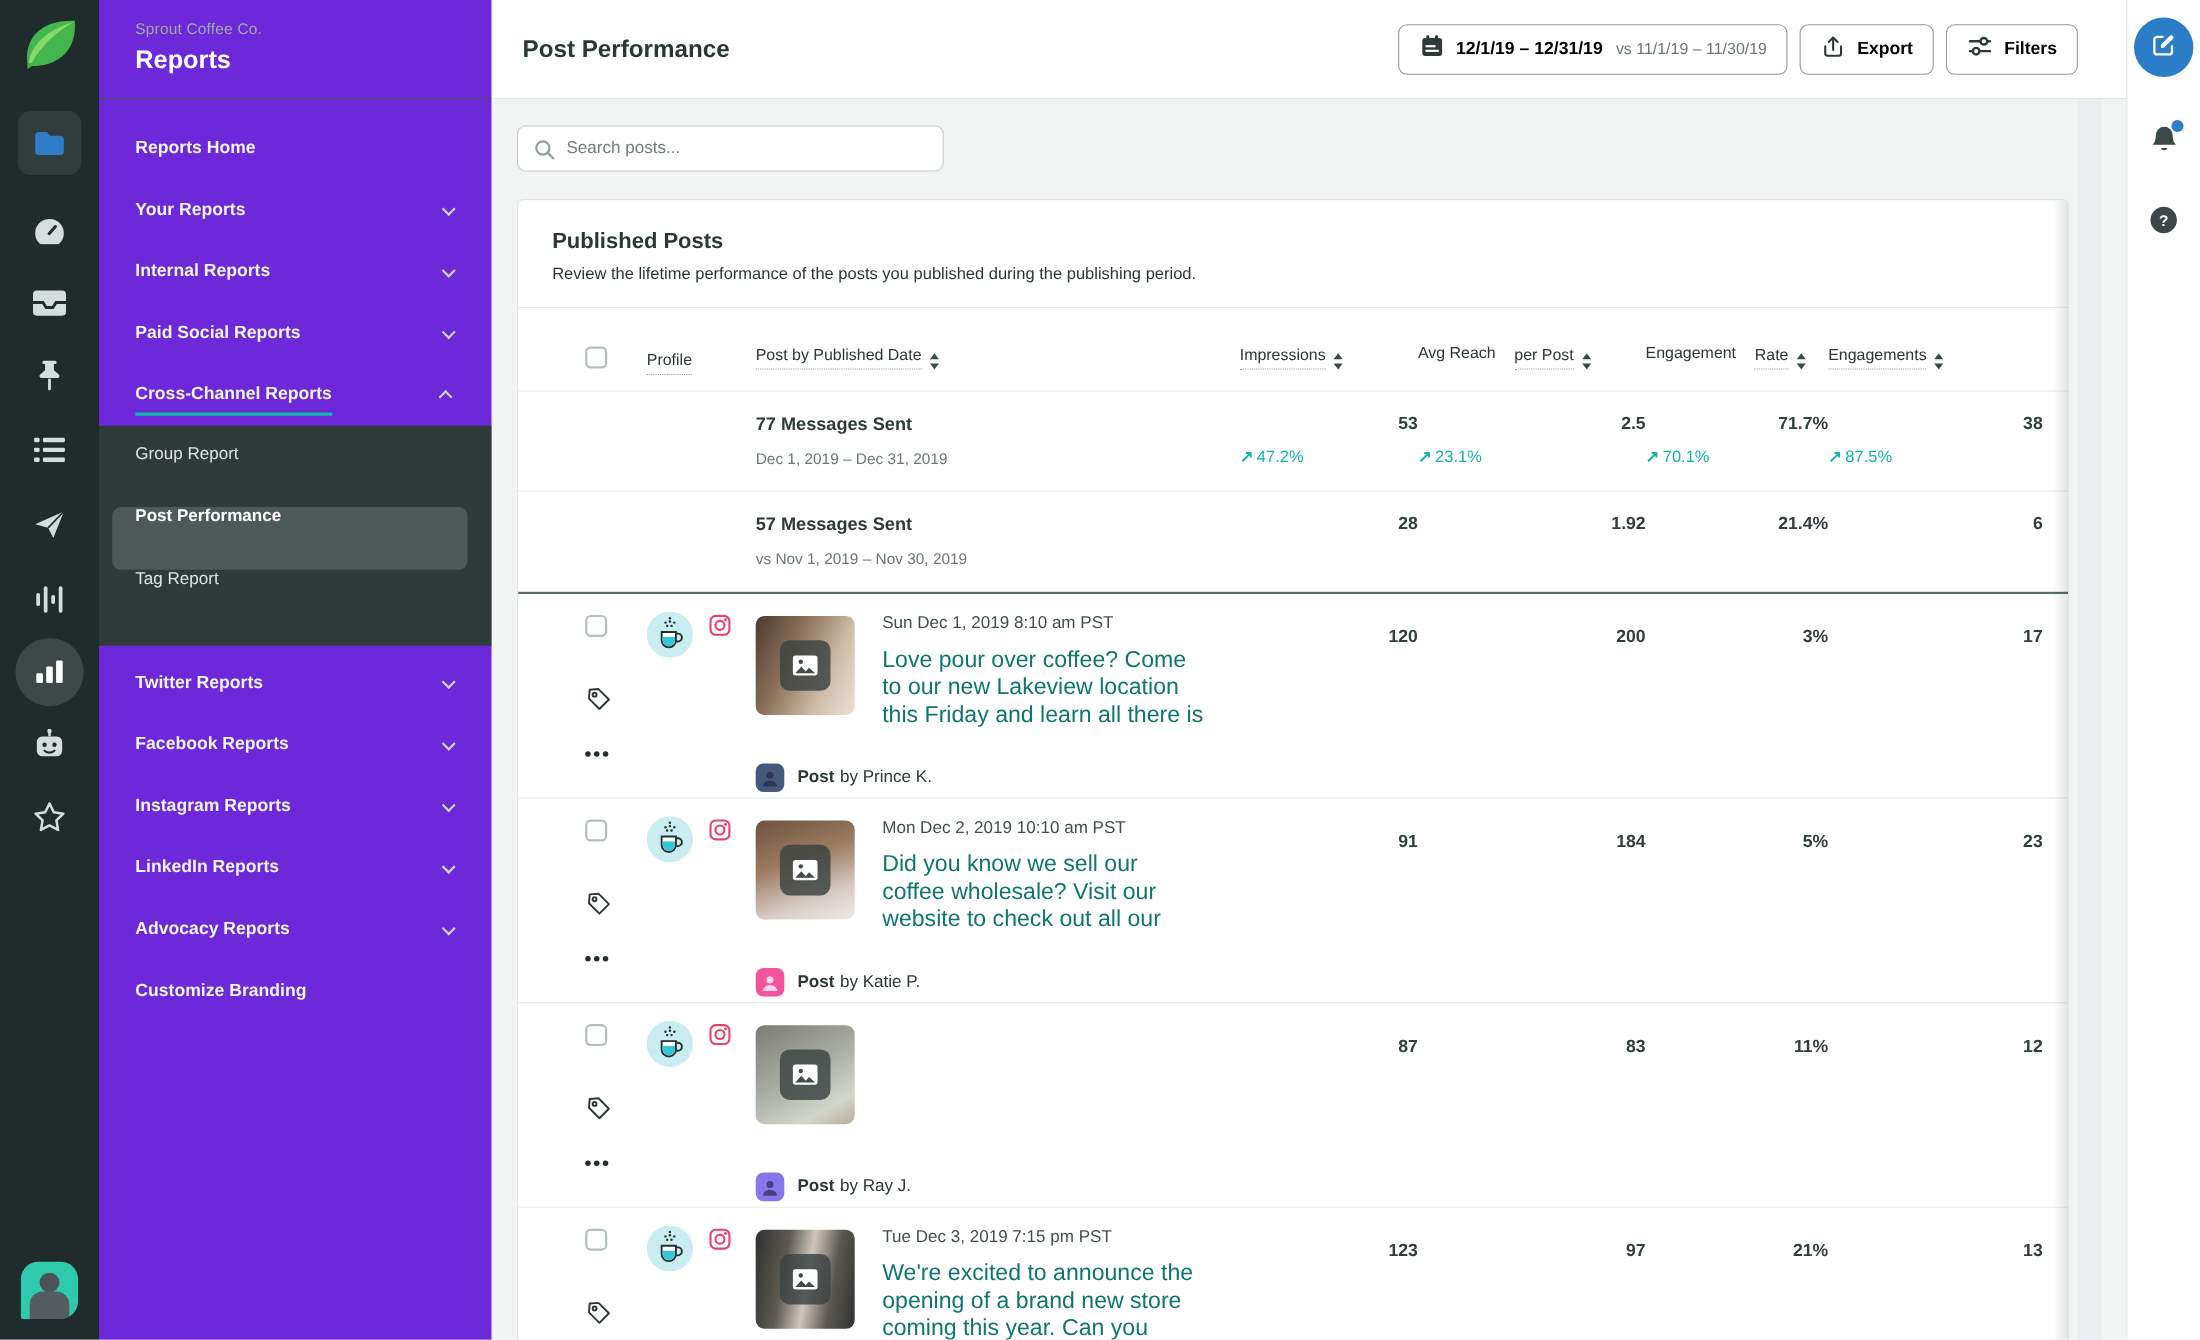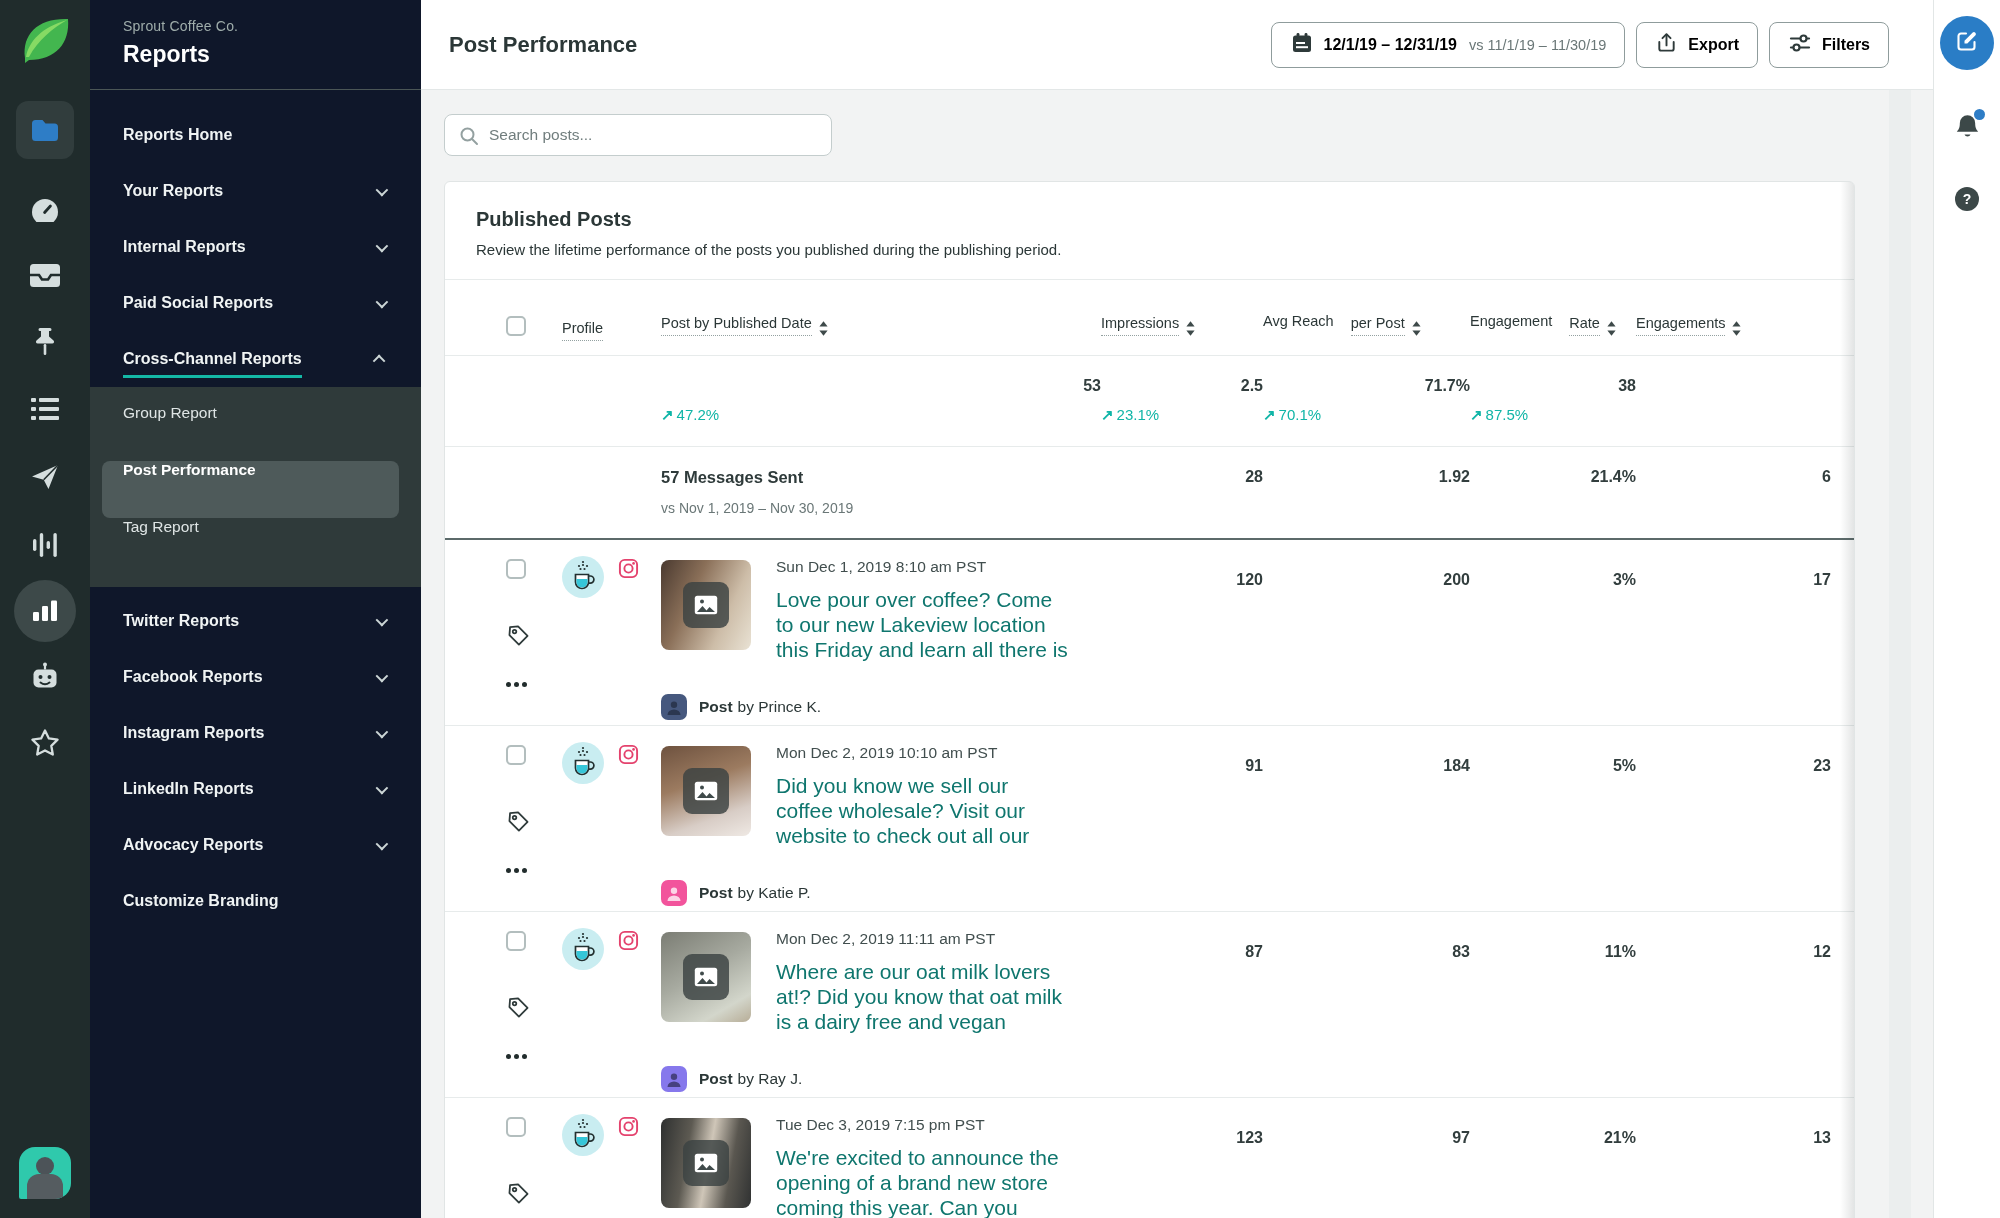--- a/index.html
+++ b/index.html
@@ -9,21 +9,21 @@
   
   .rail{width:90px;background:#202c2c;position:relative;flex:none}
   .rail .ric{position:absolute;left:50%;transform:translateX(-50%);display:flex;align-items:center;justify-content:center}
   .rail-active-sq{width:58px;height:58px;background:#313d3d;border-radius:12px;display:flex;align-items:center;justify-content:center}
   .rail-circle{width:62px;height:62px;background:#3d4949;border-radius:50%;display:flex;align-items:center;justify-content:center}
   .rail-avatar{width:52px;height:52px;background:#2fc9ac;border-radius:16px 16px 16px 2px;position:relative;overflow:hidden}
   .rail-avatar .head{position:absolute;left:17px;top:10px;width:18px;height:18px;border-radius:50%;background:#4c5358}
   .rail-avatar .bodyy{position:absolute;left:8px;top:27px;width:36px;height:30px;border-radius:12px 12px 0 0;background:#555c60}
 
   
-  .sidebar{width:331px;background:#0f172a;flex:none;position:relative;color:#eef2f2}
+  .sidebar{width:357px;background:#6d28d9;flex:none;position:relative;color:#eef2f2}
   .sb-head{height:90px;border-bottom:1px solid #4b5656;padding:18px 0 0 33px}
   .sb-co{font-size:14px;color:#9fadab;letter-spacing:.2px}
   .sb-title{font-size:23px;font-weight:700;color:#fff;margin-top:7px}
   .sb-nav{padding-top:17px}
   .sb-item{height:56px;display:flex;align-items:center;padding:0 30px 0 33px;position:relative;font-size:16px;font-weight:600;color:#f0f4f4;cursor:pointer}
   .sb-item .chev{position:absolute;right:36px}
   .chev{display:inline-block;width:9px;height:9px;border-right:2px solid #ccd6d6;border-bottom:2px solid #ccd6d6;transform:rotate(45deg) translateY(-2px)}
   .chev.up{transform:rotate(-135deg) translateY(-2px)}
   .sb-item .uline{border-bottom:3px solid #14b8a6;padding-bottom:7px;margin-bottom:-10px}
   .sb-sub{background:#2f3a3a;padding:17px 0 12px 0}
@@ -376,20 +376,24 @@
                 <path d="M5.5 15.8 1.4 10.4h8.2Z" fill="#3e4a4a"></path>
               </svg>
             </span>
           </div>
       </div>
 
       <div class="grid srow">
         <div></div>
           <div></div>
         <div>
+          <div class="stitle">77 Messages Sent</div>
+          <div class="ssub">Dec 1, 2019 – Dec 31, 2019</div>
+        </div>
+        <div>
             <div class="num">53</div>
             <div class="delta"><span class="tarr">↗</span><span>47.2%</span></div>
           </div>
         <div>
             <div class="num">2.5</div>
             <div class="delta"><span class="tarr">↗</span><span>23.1%</span></div>
           </div>
         <div>
             <div class="num">71.7%</div>
             <div class="delta"><span class="tarr">↗</span><span>70.1%</span></div>
@@ -586,24 +590,20 @@
         <div class="c3">
           <div class="thumb thumb-3">
               <span class="thumb-overlay">
                 <svg width="24" height="20" viewBox="0 0 24 20">
                   <rect x="0.8" y="0.8" width="22.4" height="18.4" rx="2.5" fill="#fff"></rect>
                   <circle cx="8" cy="6.6" r="2" fill="#404b4b"></circle>
                   <path d="M3 17l5.5-6 4 4.5 3-3.5L21 17Z" fill="#404b4b"></path>
                 </svg>
               </span>
             </div>
-          <div class="ptext">
-            <div class="pdate">Mon Dec 2, 2019 11:11 am PST</div>
-            <div class="pbody">Where are our oat milk lovers at!? Did you know that oat milk is a dairy free and vegan friendly option to add to...</div>
-          </div>
           <div class="byline">
             <span class="bava bava-3">
                 <svg width="16" height="16" viewBox="0 0 16 16" fill="rgba(20,20,40,.55)">
                   <circle cx="8" cy="4.8" r="3.2"></circle>
                   <path d="M1.5 15a6.5 5.5 0 0 1 13 0Z"></path>
                 </svg>
               </span>
             <span class="bprefix">Post</span>
             <span>by Ray J.</span>
           </div>

